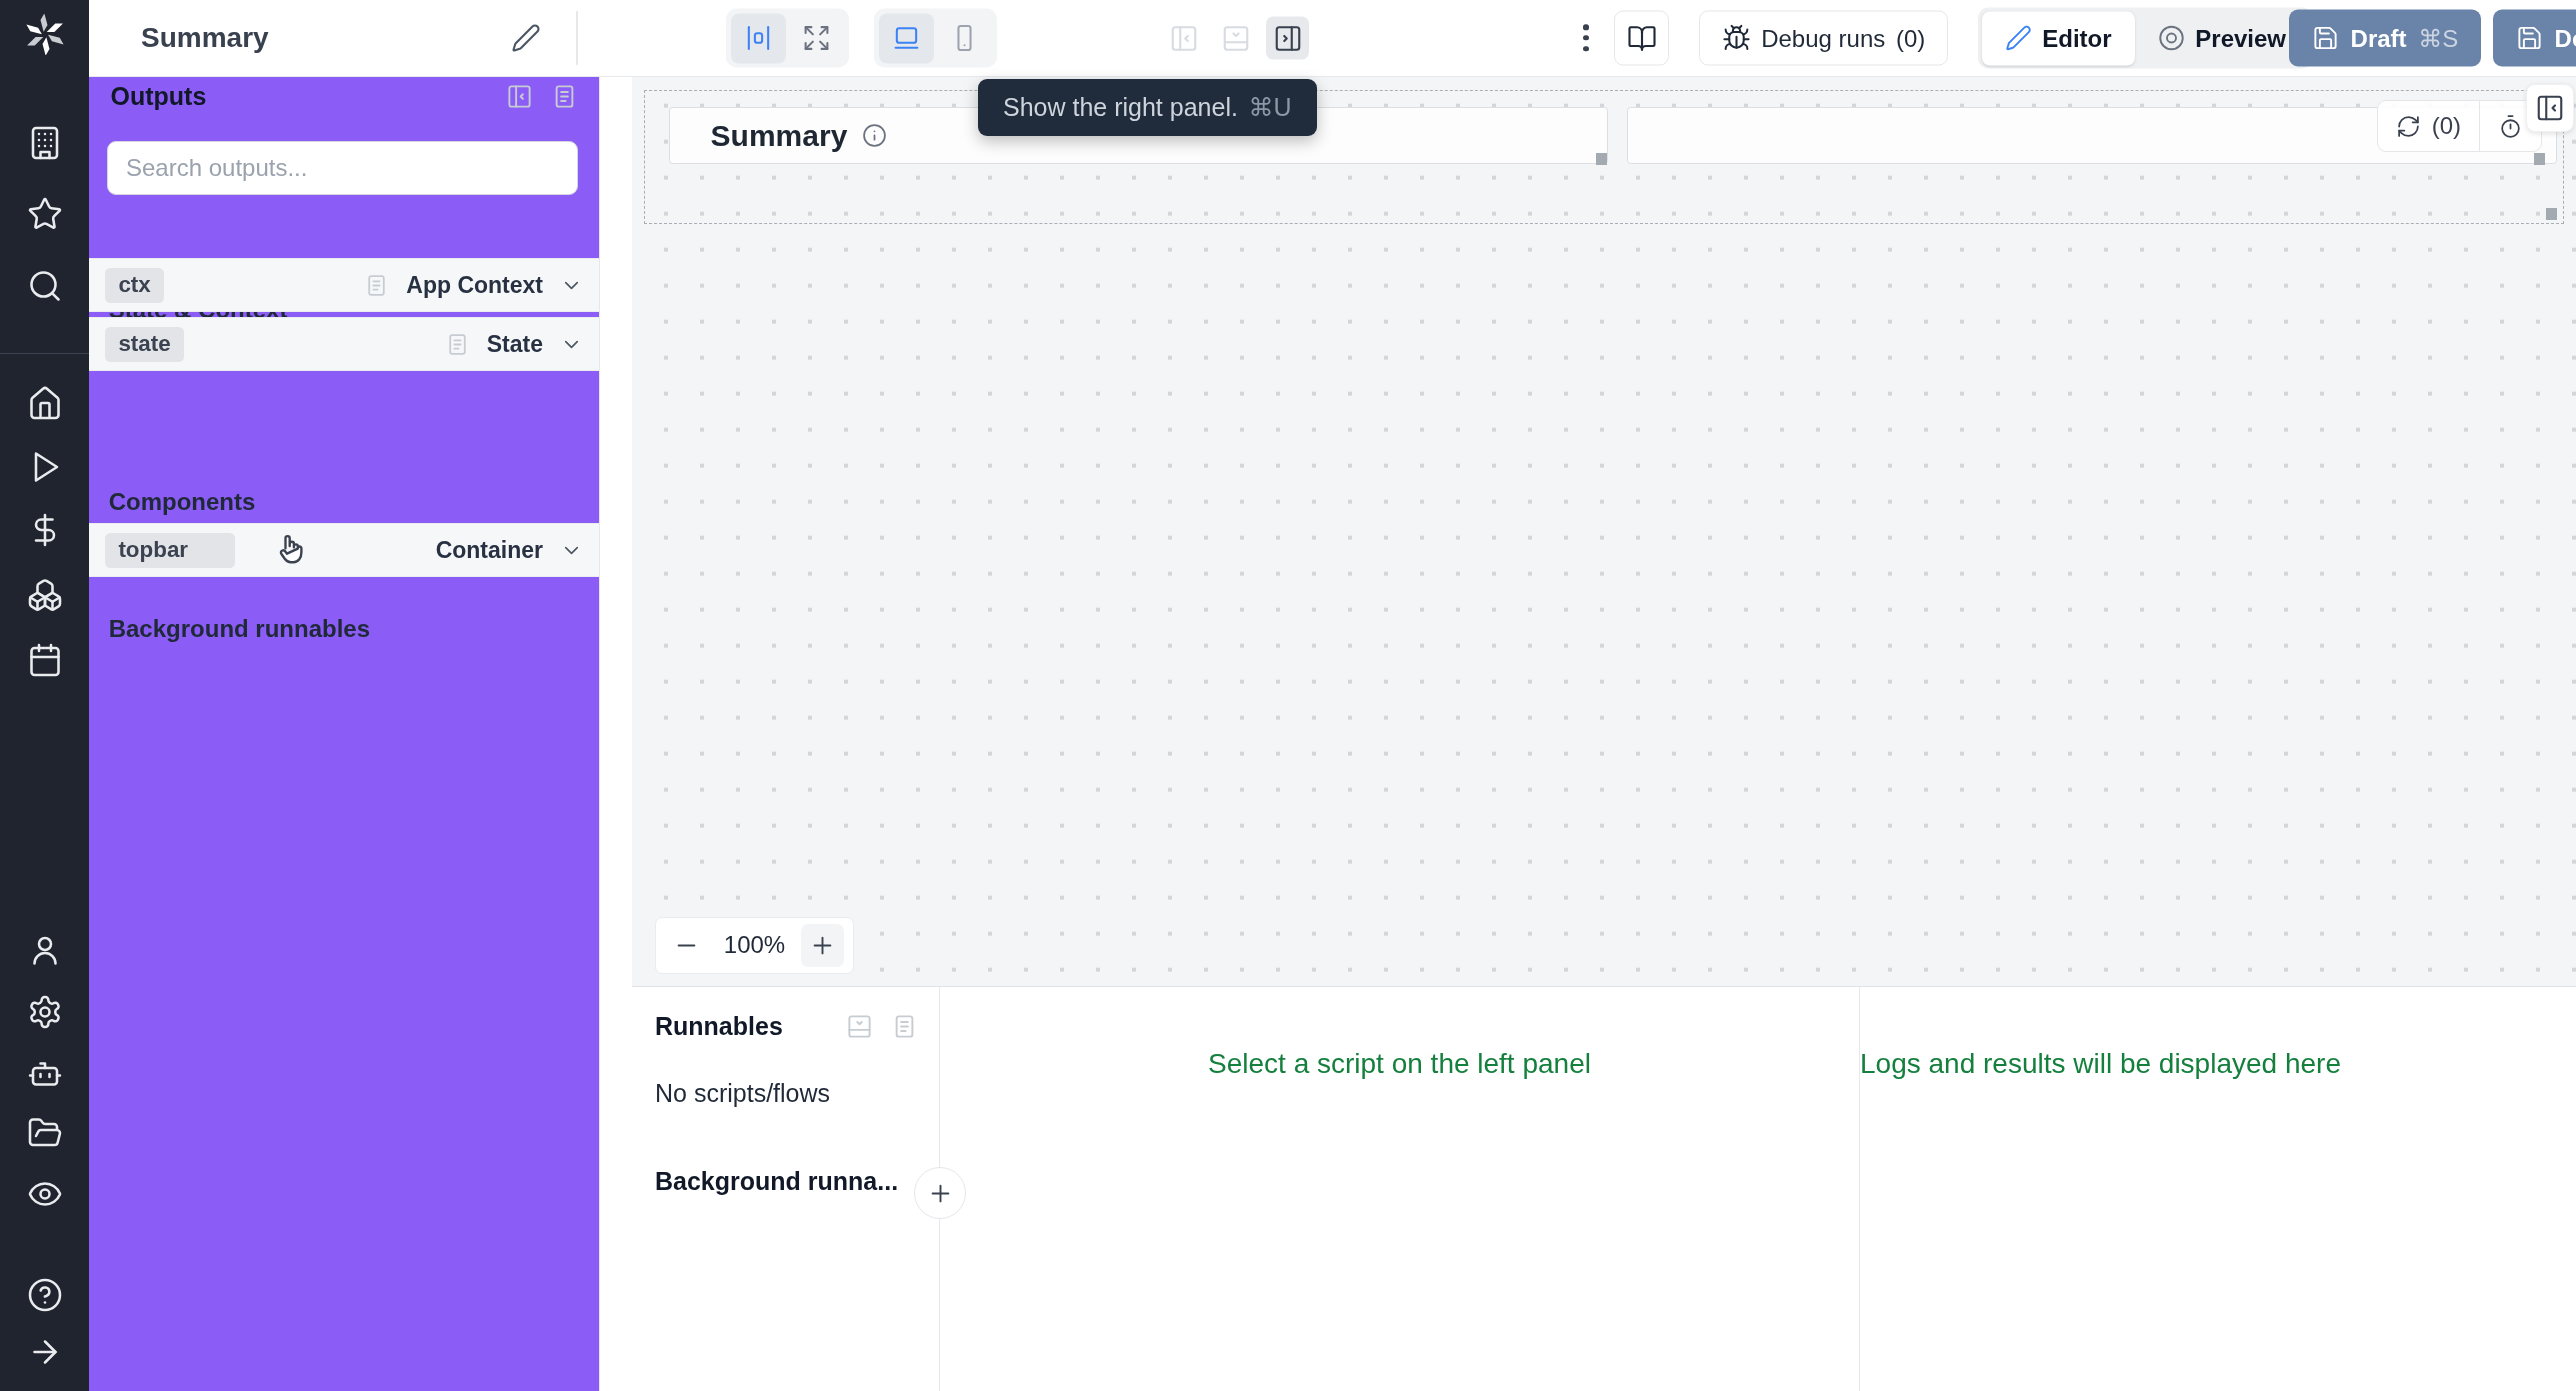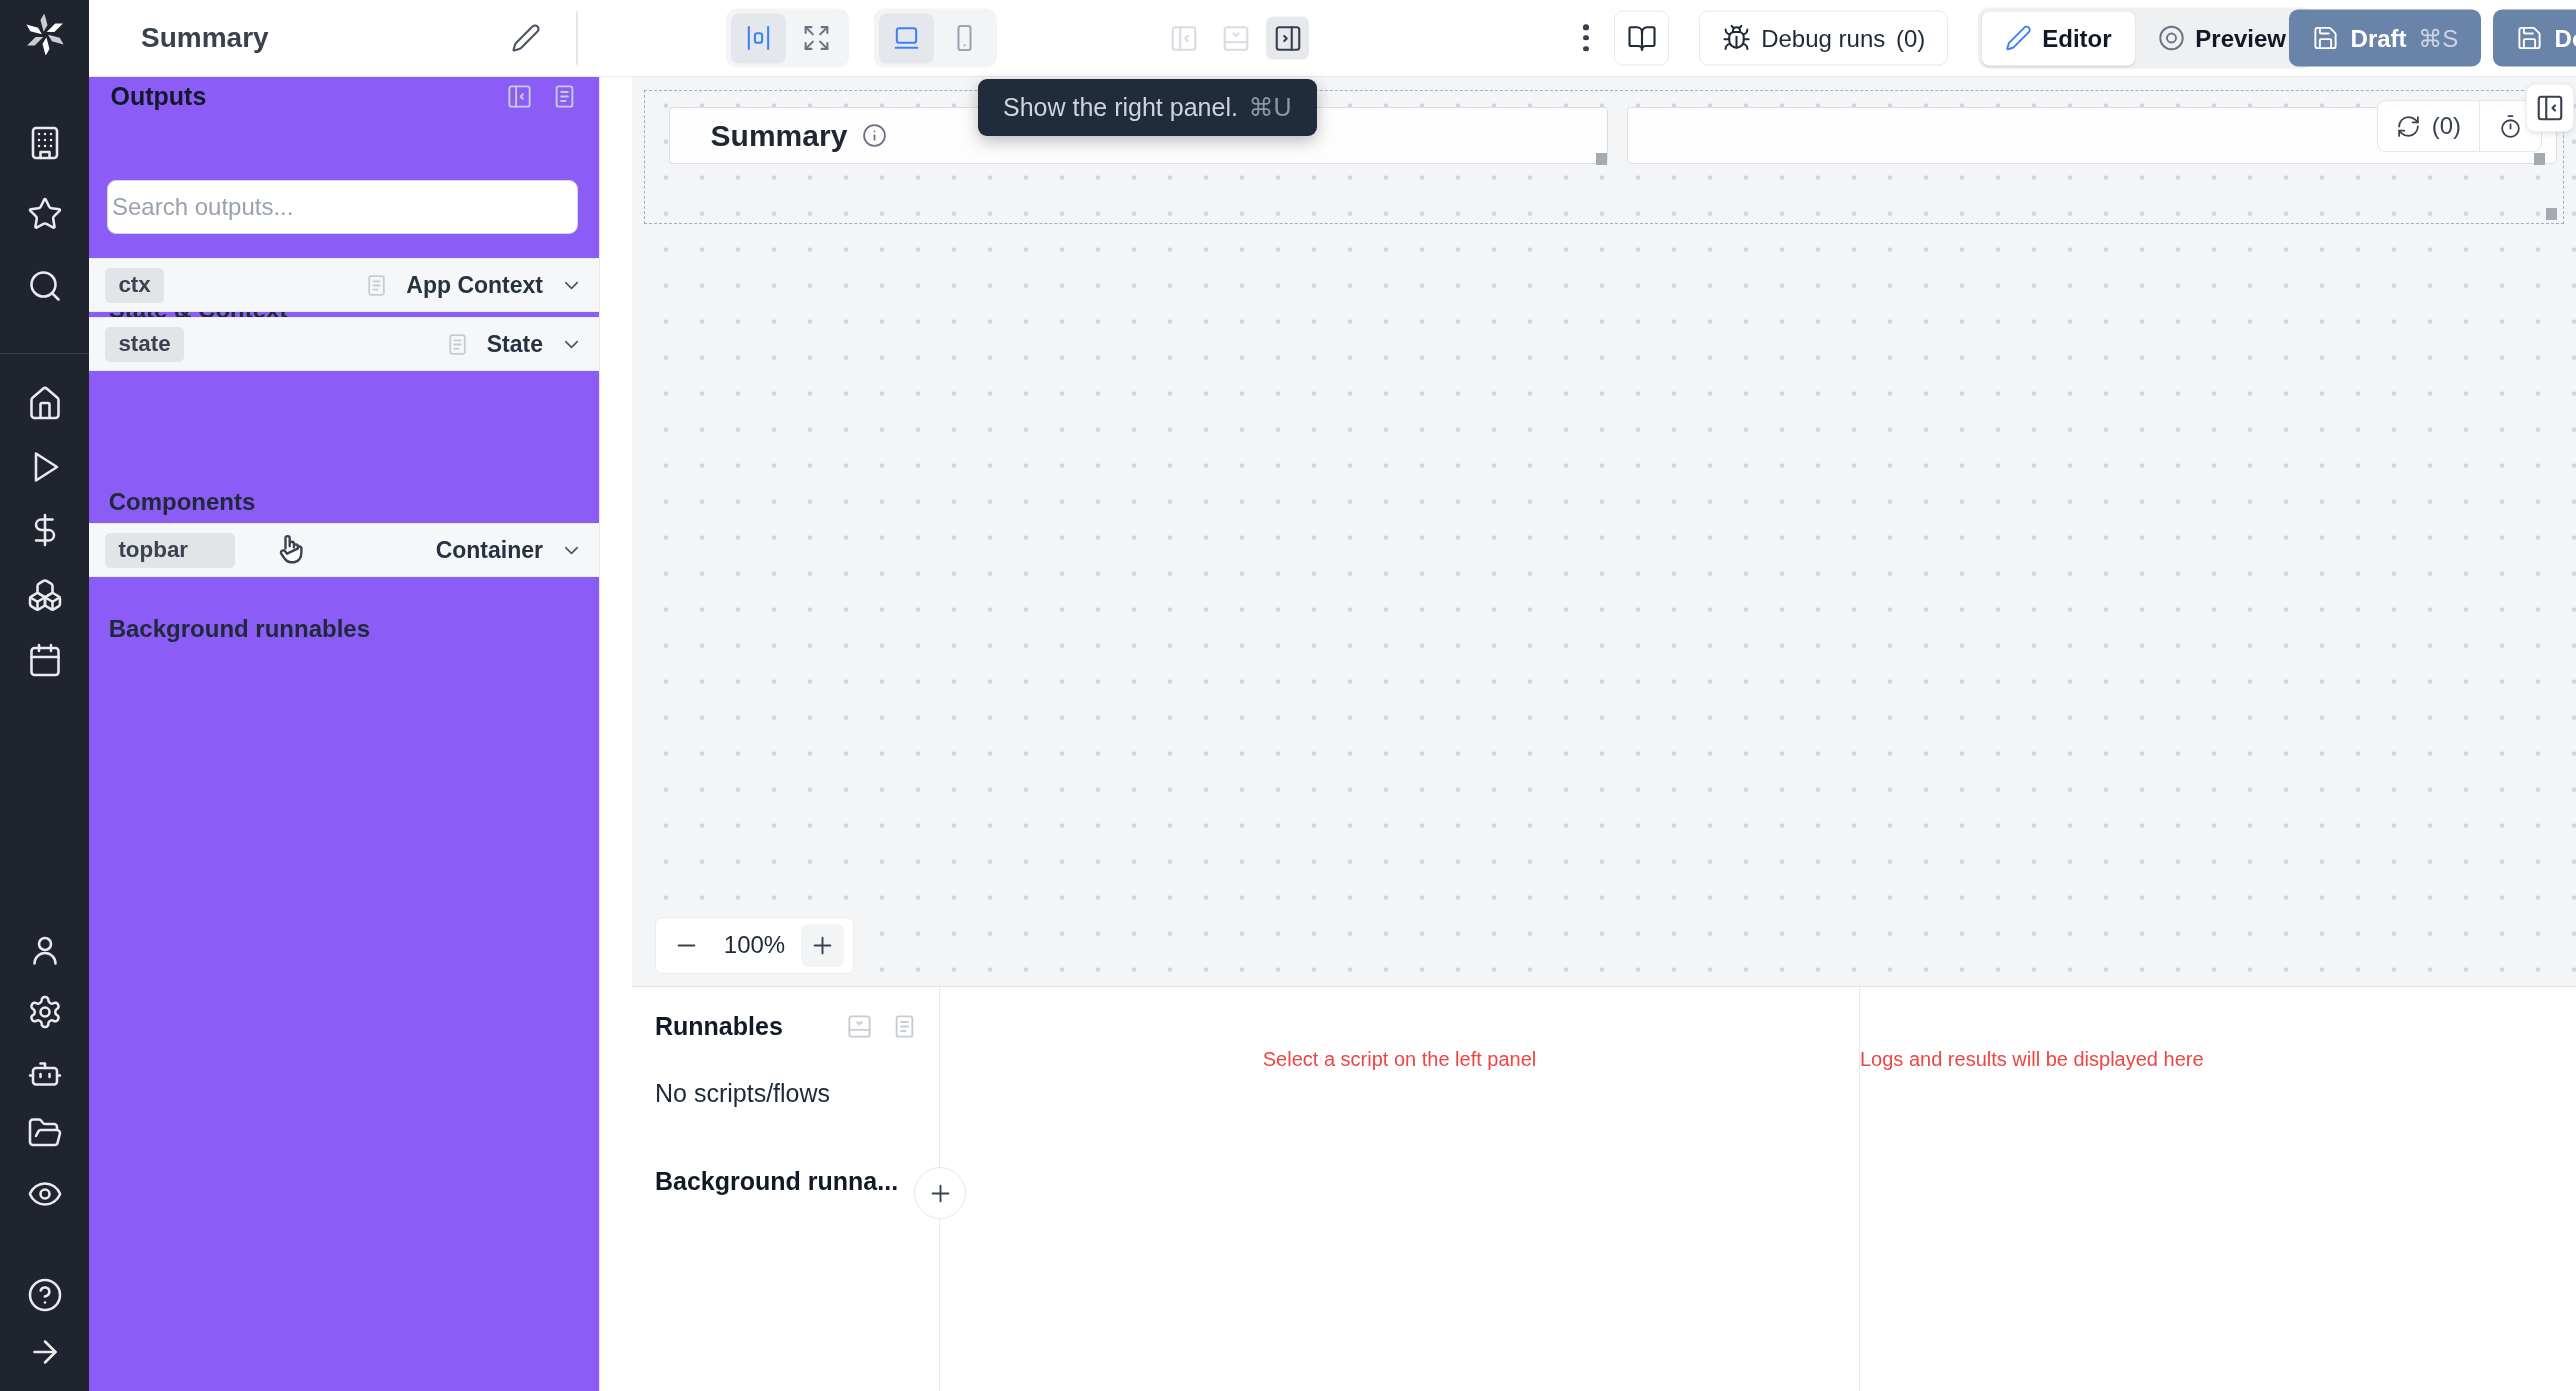--- a/index.html
+++ b/index.html
@@ -46,22 +46,22 @@
            background:#202b3b;border-radius:9px;padding:0 25px;z-index:60;box-shadow:0 5.4px 16px rgba(0,0,0,.25);}
   #tooltip .tt{font-size:25px;color:#cdd4dc;}
   #tooltip .sc{font-size:25px;color:#8d97a6;}
 
   
   #outputs{position:absolute;left:89px;top:60px;width:511px;bottom:0;background:#8b5cf6;border-right:0.9px solid #e6e8eb;z-index:20;}
   .op-abs{position:absolute;}
   .panel-title{font-size:25px;font-weight:700;color:#111827;}
   .hdr-icons{display:flex;gap:18px;color:#c7ccd2;}
   .hdr-icons svg{width:27px;height:27px;cursor:pointer;}
-  #search-outputs{width:100%;height:54px;border:1.8px solid #d3d7dc;border-radius:9px;padding:0 4px;
-                  font-size:24px;color:#1f2937;outline:none;background:#fff;font-family:inherit;margin-top:39px;}
+  #search-outputs{width:100%;height:54px;border:1.8px solid #d3d7dc;border-radius:9px;padding:0 18px;
+                  font-size:24px;color:#1f2937;outline:none;background:#fff;font-family:inherit;}
   #search-outputs::placeholder{color:#9aa2ad;}
   .sec-title{font-size:24px;font-weight:700;color:#1f2937;}
   .out-row{position:absolute;left:0;right:0;height:54px;background:#f6f7f8;border-top:0.9px solid #eaecee;
            border-bottom:0.9px solid #eaecee;display:flex;align-items:center;padding:0 16px;cursor:pointer;}
   .badge{background:#e2e4e8;border-radius:5.4px;padding:4.5px 13.4px;font-size:22.4px;font-weight:700;color:#3b4350;cursor:pointer;text-align:center;}
   .row-right{margin-left:auto;display:flex;align-items:center;gap:17px;}
   .row-type{font-size:23px;font-weight:700;color:#273142;}
   .row-right svg{cursor:pointer;}
   .doc-ic{color:#c7ccd2;}
   .chev{color:#4b5563;}
@@ -97,21 +97,21 @@
   #runnables-col{width:308px;border-right:0.9px solid #e6e8eb;padding:25px 21.5px 0 23px;}
   .run-hdr{display:flex;align-items:center;}
   .run-hdr .hdr-icons{margin-left:auto;}
   .muted-line{font-size:25px;color:#1f2937;font-weight:400;}
   .bg-run-hdr{display:flex;align-items:flex-start;gap:16px;margin-top:59px;}
   .bg-run-title{font-size:25px;font-weight:700;color:#111827;white-space:nowrap;}
   #add-bg-runnable{width:52px;height:52px;border:0.9px solid #e5e7eb;border-radius:50%;background:#fff;display:flex;
                    align-items:center;justify-content:center;color:#39414f;cursor:pointer;flex:none;}
   #script-col{width:920px;border-right:0.9px solid #e6e8eb;display:flex;justify-content:center;padding-top:61px;}
   #logs-col{flex:1;display:flex;justify-content:flex-start;padding-top:61px;}
-  .placeholder-text{font-size:20px;color:#ef4444;}
+  .placeholder-text{font-size:28px;color:#15803d;}
 
   
   #cursor-hand{position:absolute;left:183px;top:7.2px;z-index:5;color:#3c4350;}
 </style>
 </head>
 <body>
 
 <div id="app">
 
   <nav id="rail">

